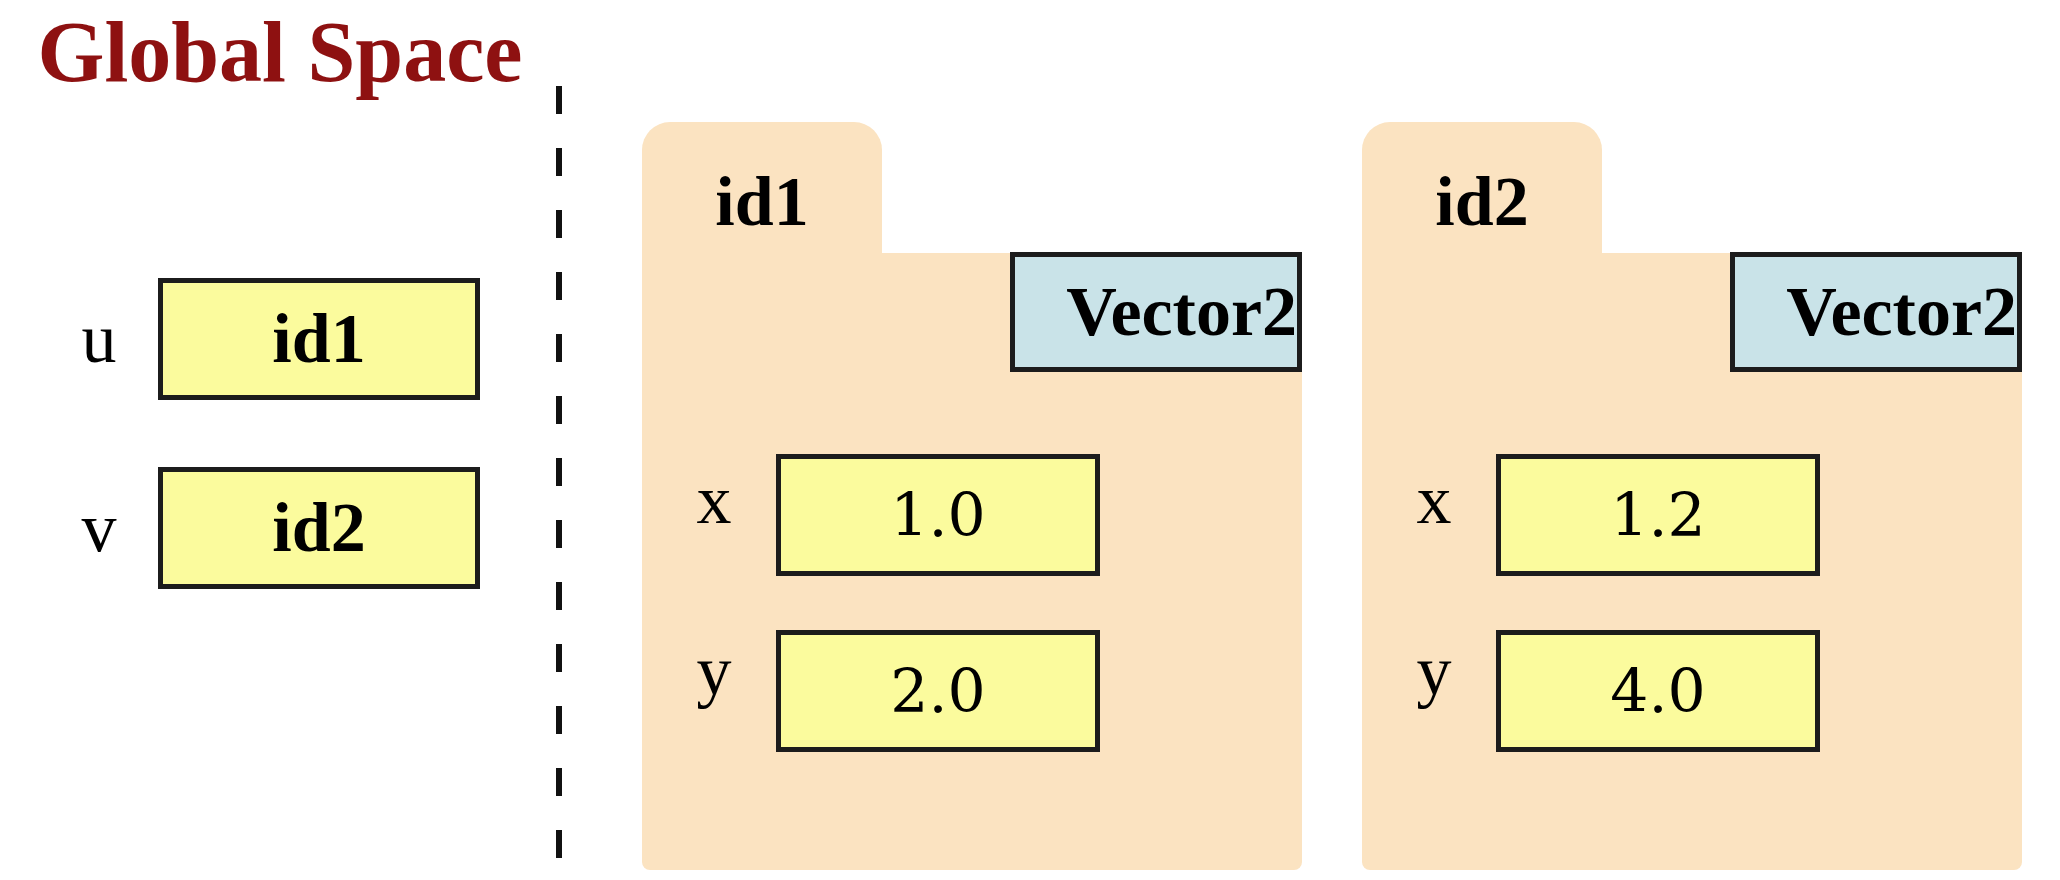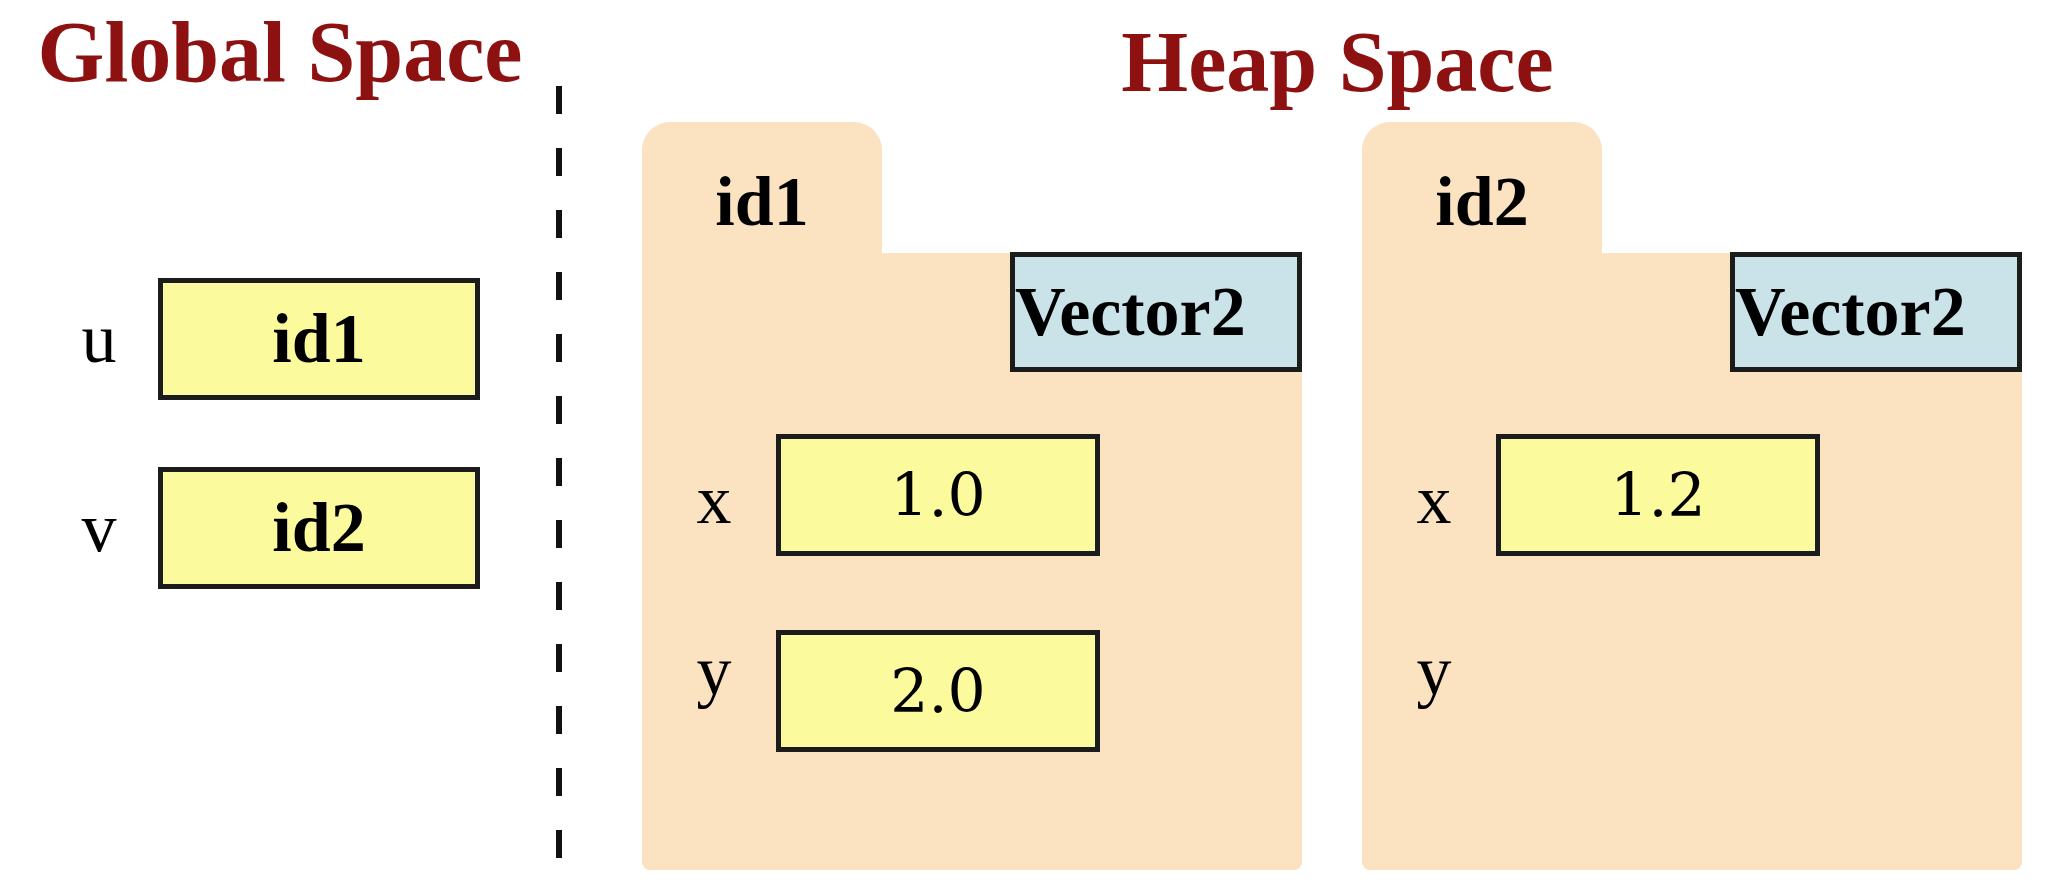--- a/index.html
+++ b/index.html
@@ -103,21 +103,21 @@
   .type-box {
     position: absolute;
     right: 0; top: 130px;
     width: 292px;
     height: 120px;
     box-sizing: border-box;
     background: #C9E3E8;
     border: 5px solid #1C1C1C;
     display: flex;
     align-items: center;
-    justify-content: flex-start;
+    justify-content: flex-end;
     font-weight: bold;
     font-size: 70px;
     color: #000;
   }
   .field-label {
     position: absolute;
     left: 30px;
     width: 84px;
     height: 80px;
     line-height: 80px;
@@ -135,31 +135,30 @@
     box-sizing: border-box;
     background: #FBFB9D;
     border: 5px solid #1C1C1C;
     display: flex;
     align-items: center;
     justify-content: center;
     font-family: "DejaVu Serif", serif;
     font-size: 60px;
     color: #000;
   }
-  .field-box-x { top: 312px; }
+  .field-box-x { top: 332px; }
   .field-box-y { top: 508px; }
 </style>
 </head>
 <body>
 
 <div class="canvas">
 
   <div class="heading heading-global">Global Space</div>
 
-  <div class="heading heading-heap">Heap Space</div>
 
   <div class="divider"></div>
 
   <div class="var-row var-row-u">
     <div class="var-label">u</div>
     <div class="var-box">
       <span>id1</span>
     </div>
   </div>
 
@@ -194,15 +193,18 @@
     </div>
     <div class="folder-body"></div>
     <div class="type-box">
       <span>Vector2</span>
     </div>
     <div class="field-label field-label-x">x</div>
     <div class="field-box field-box-x">
       <span>1.2</span>
     </div>
     <div class="field-label field-label-y">y</div>
+    <div class="field-box field-box-y">
+      <span>4.0</span>
+    </div>
   </div>
 
 </div>
 
 </body></html>

